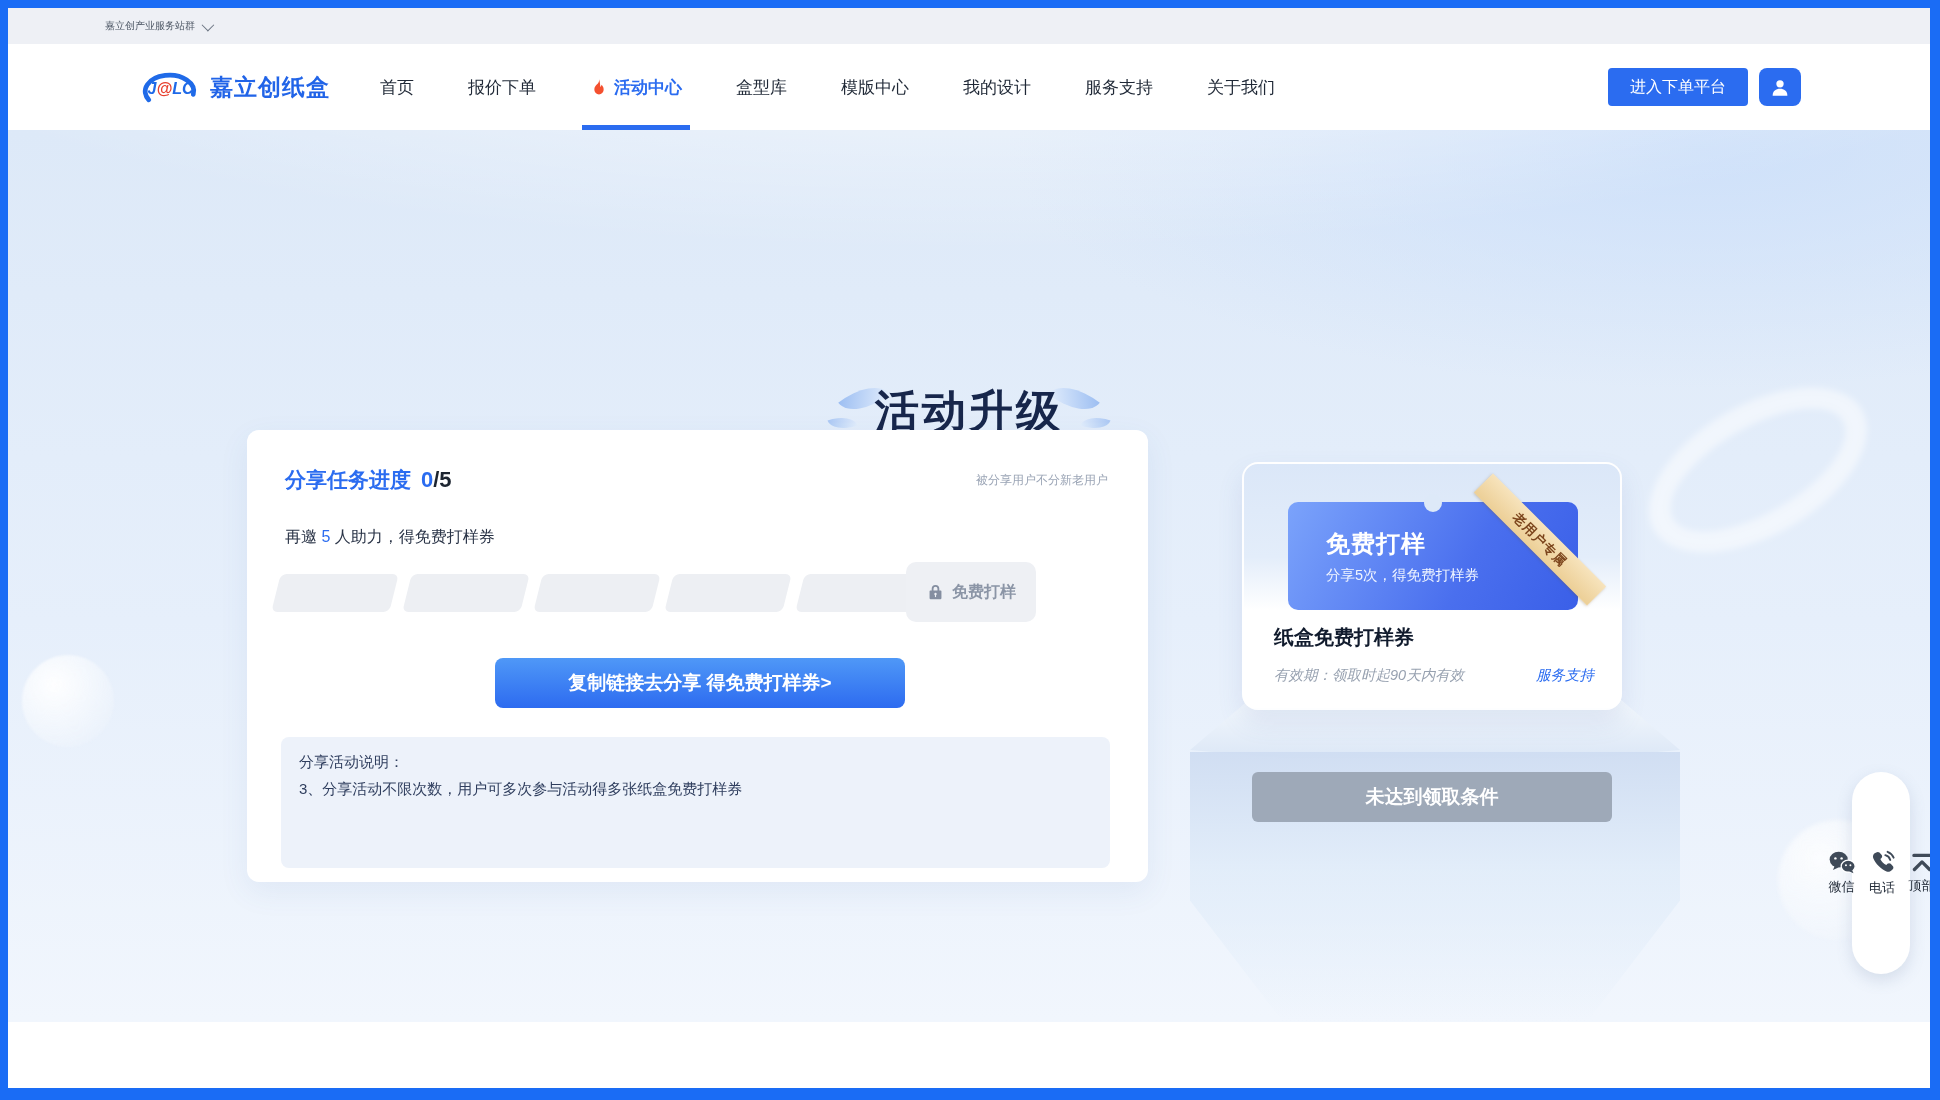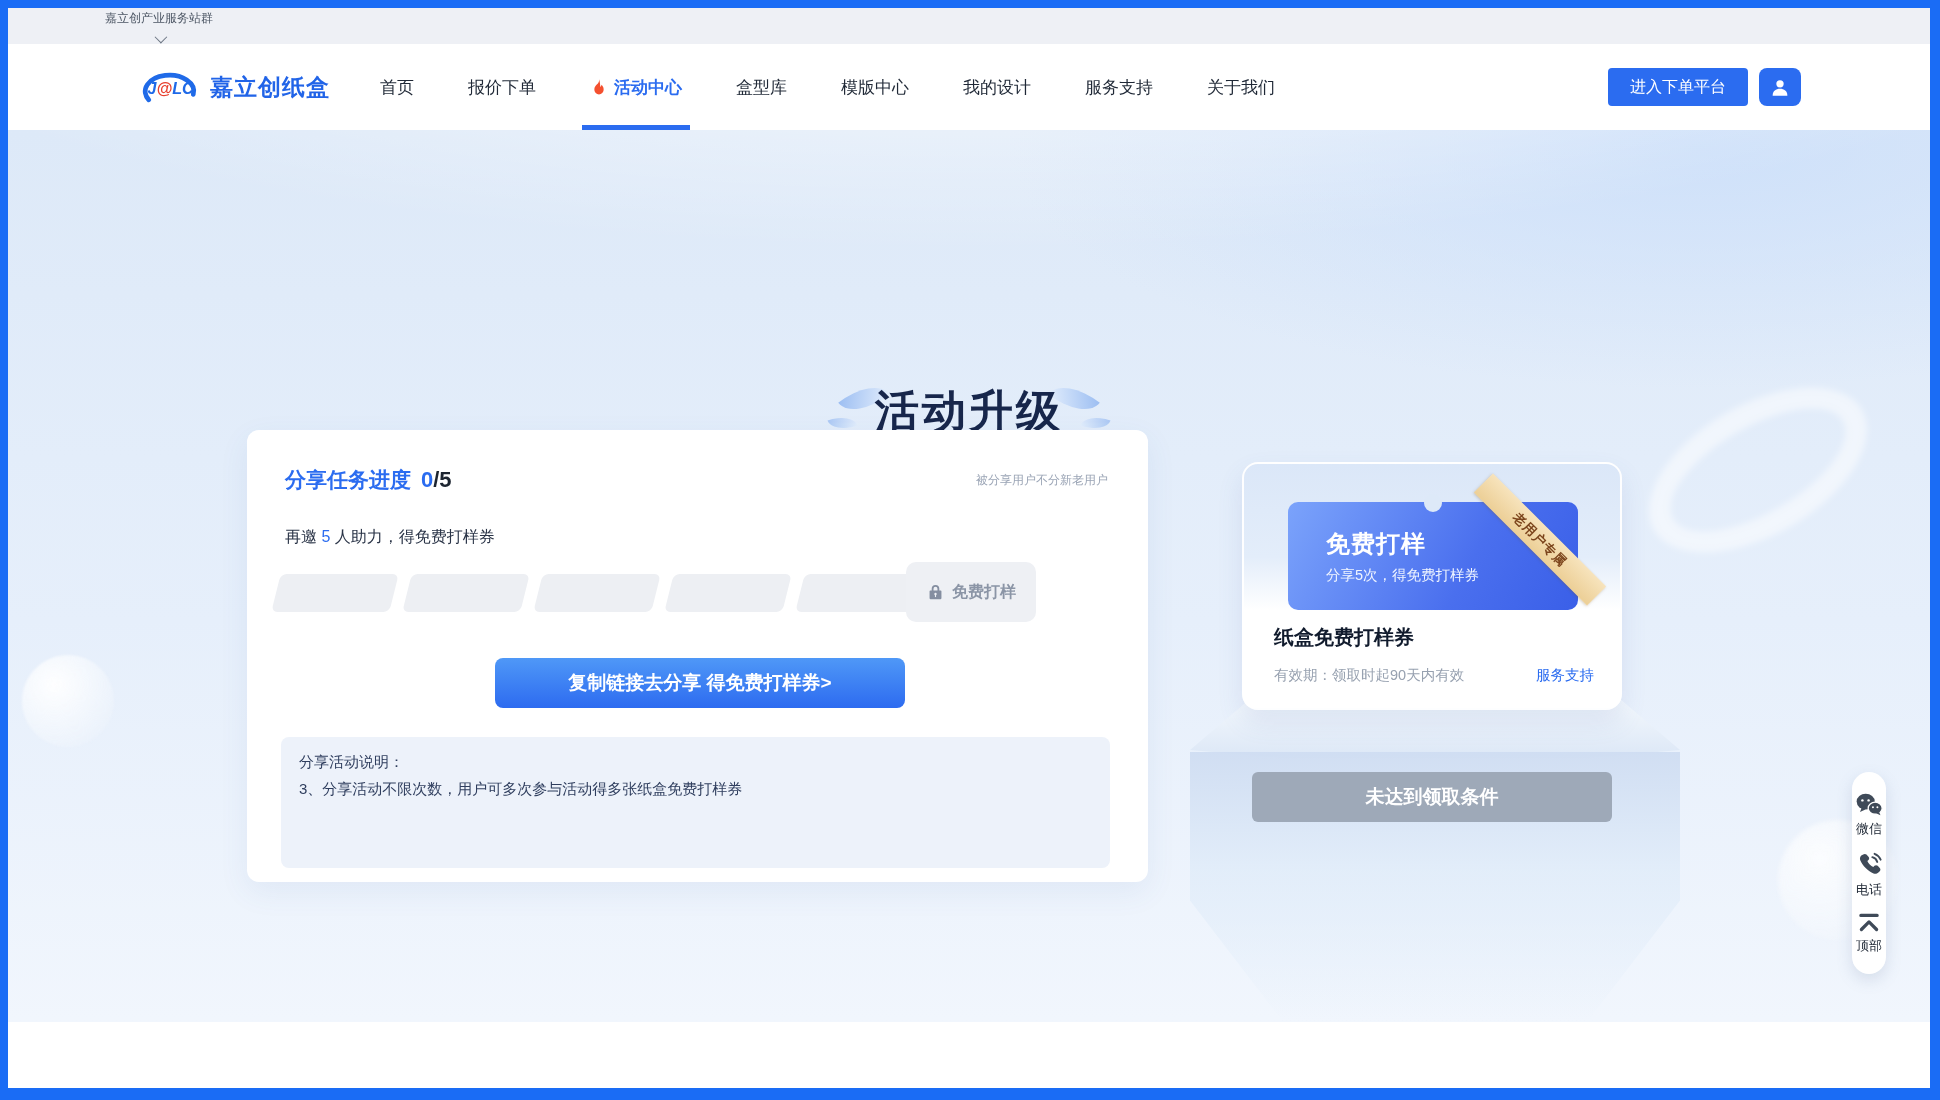--- a/index.html
+++ b/index.html
@@ -3,21 +3,21 @@
 <meta charset="utf-8">
 <style>
   * { margin:0; padding:0; box-sizing:border-box; }
   html,body { width:1940px; height:1100px; }
   body { font-family:"Liberation Sans","DejaVu Sans",sans-serif; background:#1a6cf5; position:relative; overflow:hidden; }
 
   .page { position:absolute; left:8px; top:8px; width:1922px; height:1080px; background:#ffffff; overflow:hidden; }
 
   
   .topbar { position:absolute; left:0; top:0; width:100%; height:36px; background:#eef0f5; display:flex; align-items:center; }
-  .topbar .site-group { margin-left:97px; font-size:12px; color:#4b5563; display:flex; align-items:center; gap:7px; cursor:pointer;flex-direction:column; }
+  .topbar .site-group { margin-left:97px; font-size:10px; color:#4b5563; display:flex; align-items:center; gap:7px; cursor:pointer; }
   .chev { width:9px; height:9px; border-right:1.6px solid #6b7482; border-bottom:1.6px solid #6b7482; transform:rotate(45deg) translateY(-2px); }
 
   
   .header { position:absolute; left:0; top:36px; width:100%; height:86px; background:#ffffff; }
   .logo { position:absolute; left:130px; top:50%; transform:translateY(-50%); display:flex; align-items:center; gap:10px; cursor:pointer; }
   .logo-name { font-size:23px; font-weight:bold; color:#2164e8; letter-spacing:1px; }
   .nav { position:absolute; left:372px; top:0; height:100%; display:flex; align-items:center; gap:54px; }
   .nav-item { position:relative; height:100%; display:flex; align-items:center; gap:6px; font-size:17px; color:#1f2836; cursor:pointer; white-space:nowrap; }
   .nav-item.active { color:#2b6cf0; font-weight:bold; }
   .nav-item.active::after { content:""; position:absolute; left:-8px; right:-8px; bottom:0; height:5px; background:#2b6cf0; }
@@ -72,37 +72,37 @@
     border:2px solid rgba(255,255,255,.95); box-shadow:0 12px 26px rgba(80,110,170,.12); }
   .coupon { position:absolute; left:44px; top:38px; width:290px; height:108px; border-radius:10px;
     background:linear-gradient(118deg,#7ba3fb 0%,#4a6fee 62%,#3a5fe8 100%); overflow:visible; }
   .coupon-notch { position:absolute; left:50%; top:-8px; margin-left:-9px; width:18px; height:18px; border-radius:50%; background:#dde9f8; }
   .coupon-title { position:absolute; left:38px; top:26px; font-size:24px; font-weight:bold; color:#fff; letter-spacing:1px; }
   .coupon-sub { position:absolute; left:38px; top:64px; font-size:14.5px; color:#f0f5ff; }
   .ribbon { position:absolute; top:24px; right:-42px; width:160px; height:27px; transform:rotate(45deg);
     background:linear-gradient(180deg,#f7e3bc,#eccf96); color:#7c451c; font-size:13px; font-weight:bold;
     text-align:center; line-height:27px; letter-spacing:1px; box-shadow:0 1px 3px rgba(120,80,20,.25); }
   .coupon-name { position:absolute; left:30px; top:160px; font-size:20px; font-weight:bold; color:#111b2d; }
-  .coupon-foot { position:absolute; left:30px; right:26px; top:202px; display:flex; justify-content:space-between; align-items:center; }
+  .coupon-foot { position:absolute; left:30px; right:26px; top:202px; display:flex; justify-content:space-between; align-items:center;font-style:italic; }
   .coupon-valid { font-size:14.5px; color:#97a1b0; }
   .coupon-link { font-size:14.5px; color:#2b6cf0; cursor:pointer; }
 
   
   .pedestal-top { position:absolute; left:1182px; top:692px; width:490px; height:58px;
     background:linear-gradient(180deg,#f3f8fd,#dce7f6);
     clip-path:polygon(12% 0, 88% 0, 100% 86%, 81% 100%, 19% 100%, 0 86%); }
   .pedestal-body { position:absolute; left:1182px; top:744px; width:490px; height:270px;
     background:linear-gradient(180deg,rgba(207,221,242,.95) 0%, rgba(224,236,249,.8) 45%, rgba(238,245,252,0) 100%);
     clip-path:polygon(0 0, 100% 0, 100% 55%, 81% 100%, 19% 100%, 0 55%); }
   .claim-btn { position:absolute; left:1244px; top:764px; width:360px; height:50px; border:none; border-radius:6px;
     background:#9ea9b8; color:#fff; font-size:19px; font-weight:bold; cursor:pointer; }
 
   
-  .float-panel { position:absolute; left:1844px; top:764px; width:34px; height:202px; background:#fff; border-radius:29px;
-    box-shadow:0 6px 16px rgba(90,110,150,.18); display:flex; flex-direction:column; align-items:center; justify-content:center; gap:13px; padding:10px 16px; }
+  .float-panel { position:absolute; left:1844px; top:764px; width:58px; height:202px; background:#fff; border-radius:29px;
+    box-shadow:0 6px 16px rgba(90,110,150,.18); display:flex; flex-direction:row; align-items:center; justify-content:center; gap:13px; padding:10px 16px; }
   .float-item { display:flex; flex-direction:column; align-items:center; gap:3px; cursor:pointer; }
   .float-item span { font-size:13px; color:#222b38; }
 
   .bottom-strip { position:absolute; left:0; top:1014px; width:100%; height:66px; background:#fff; }
 </style>
 </head>
 <body>
 
 <div class="page">
 

